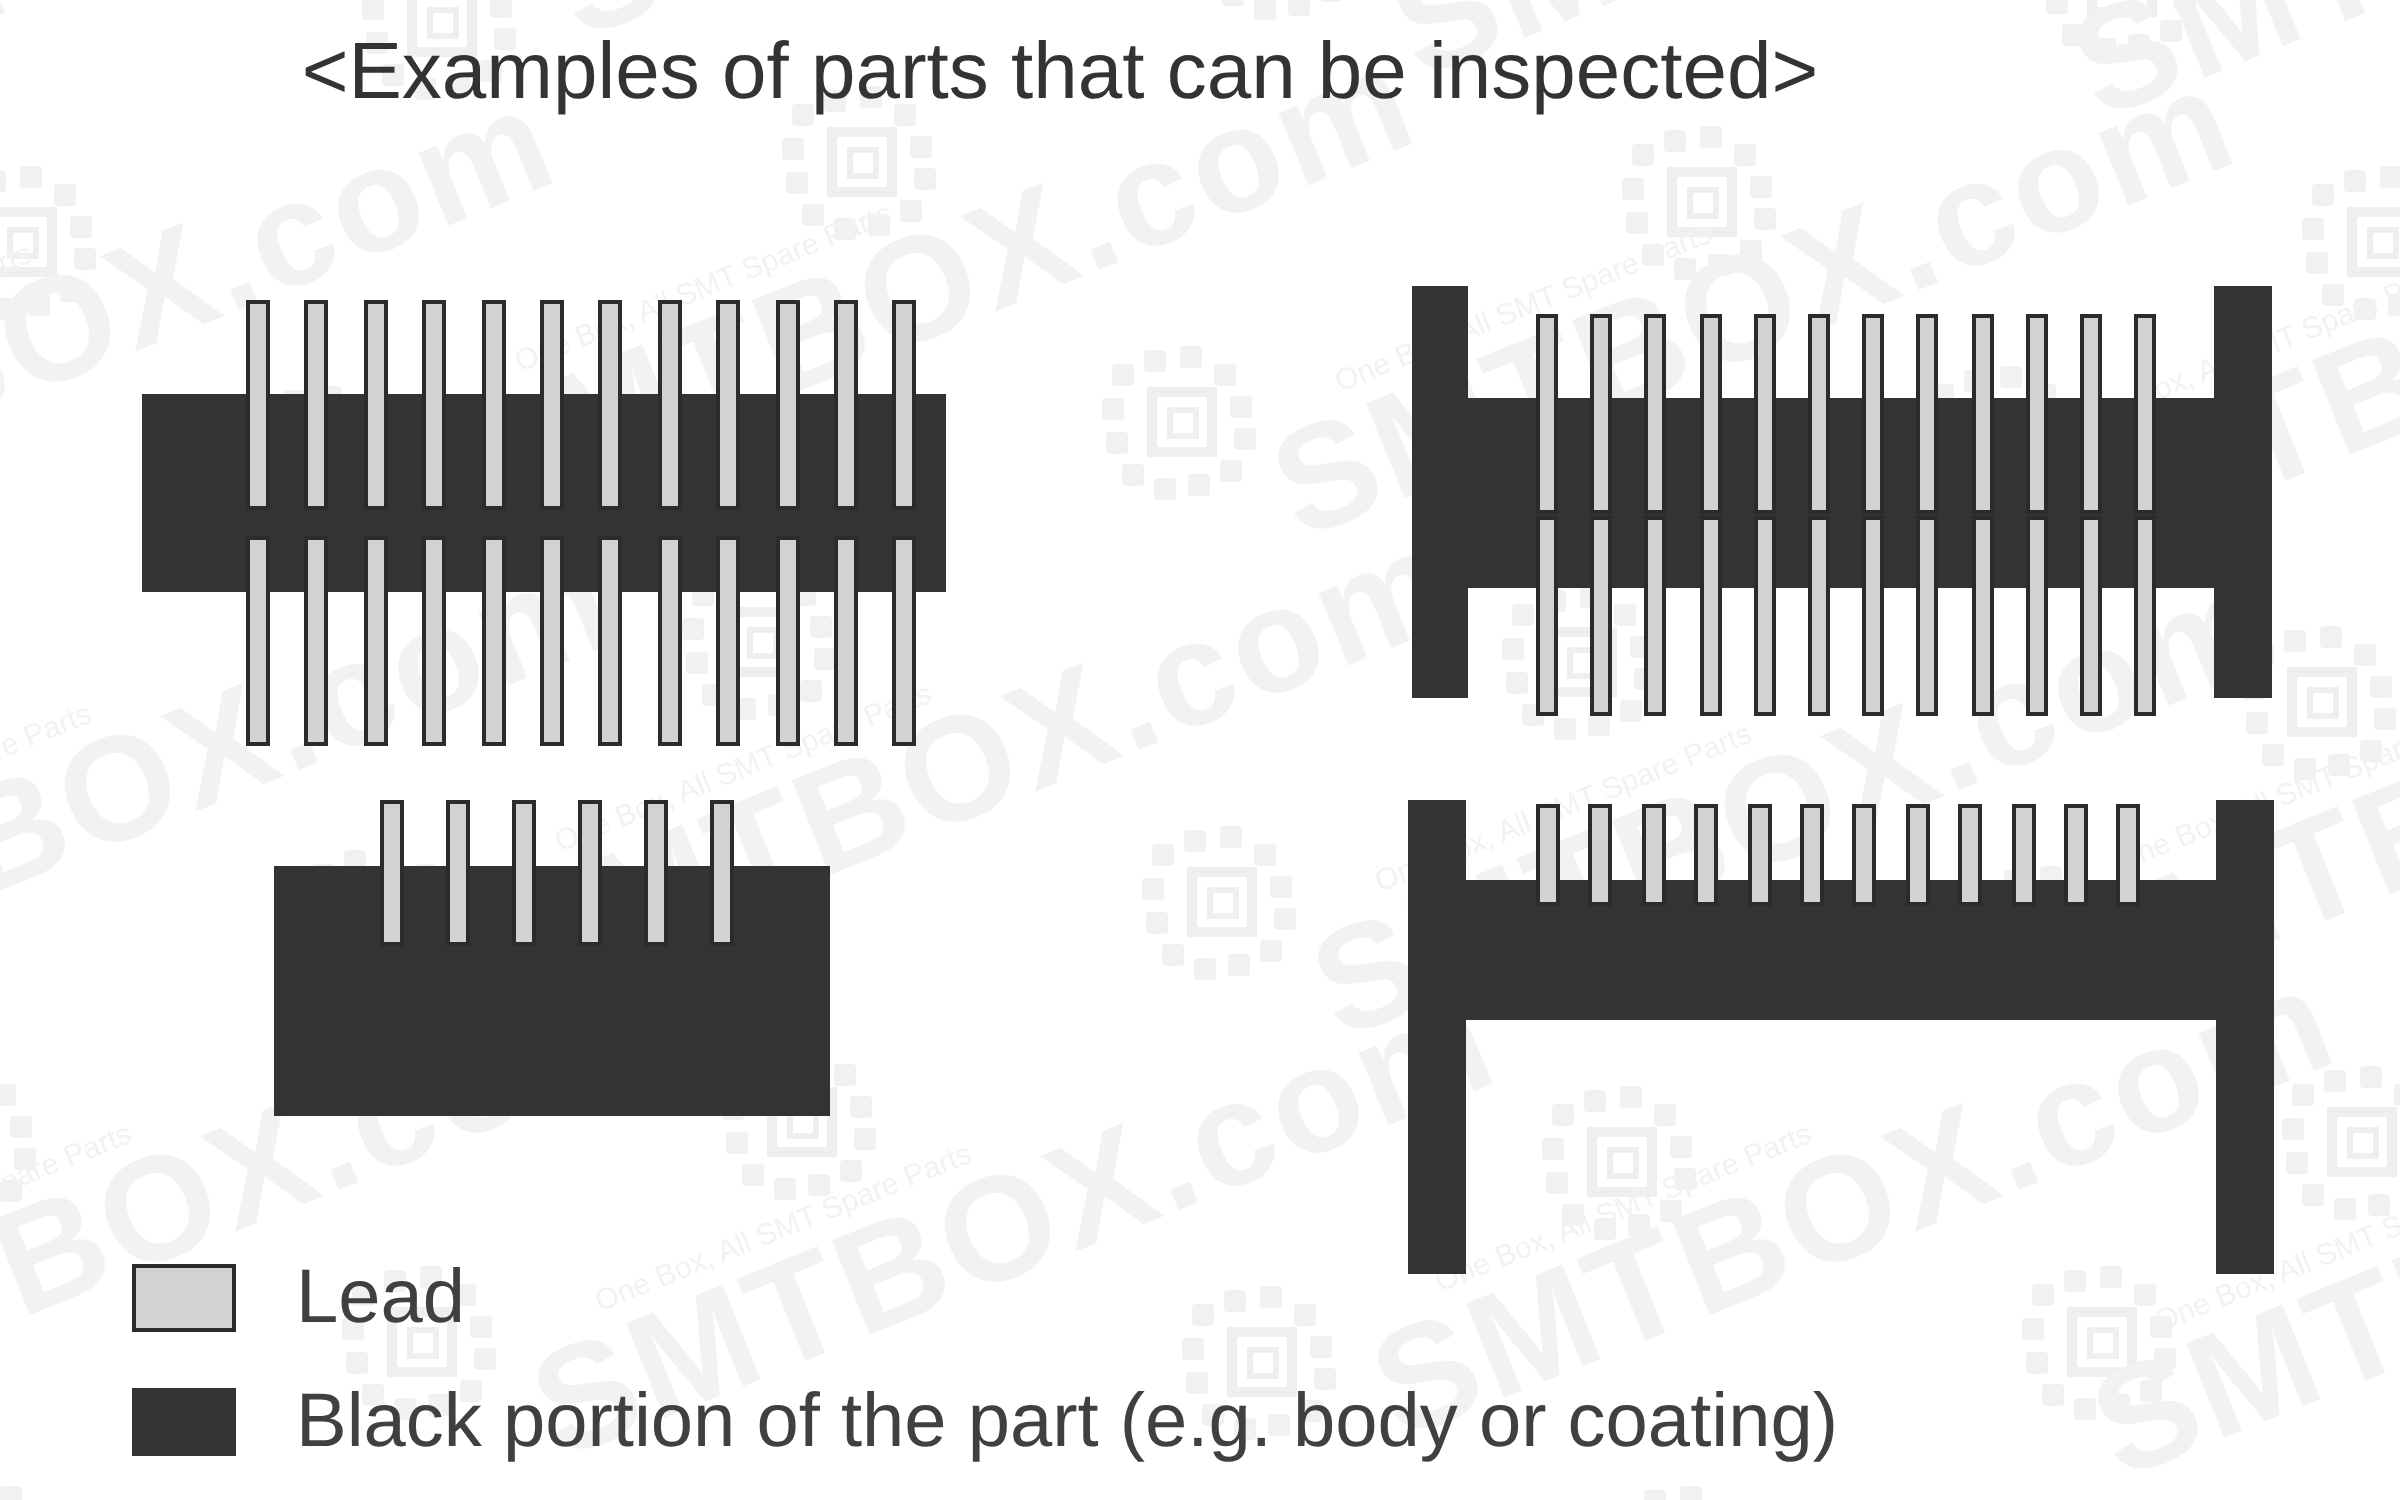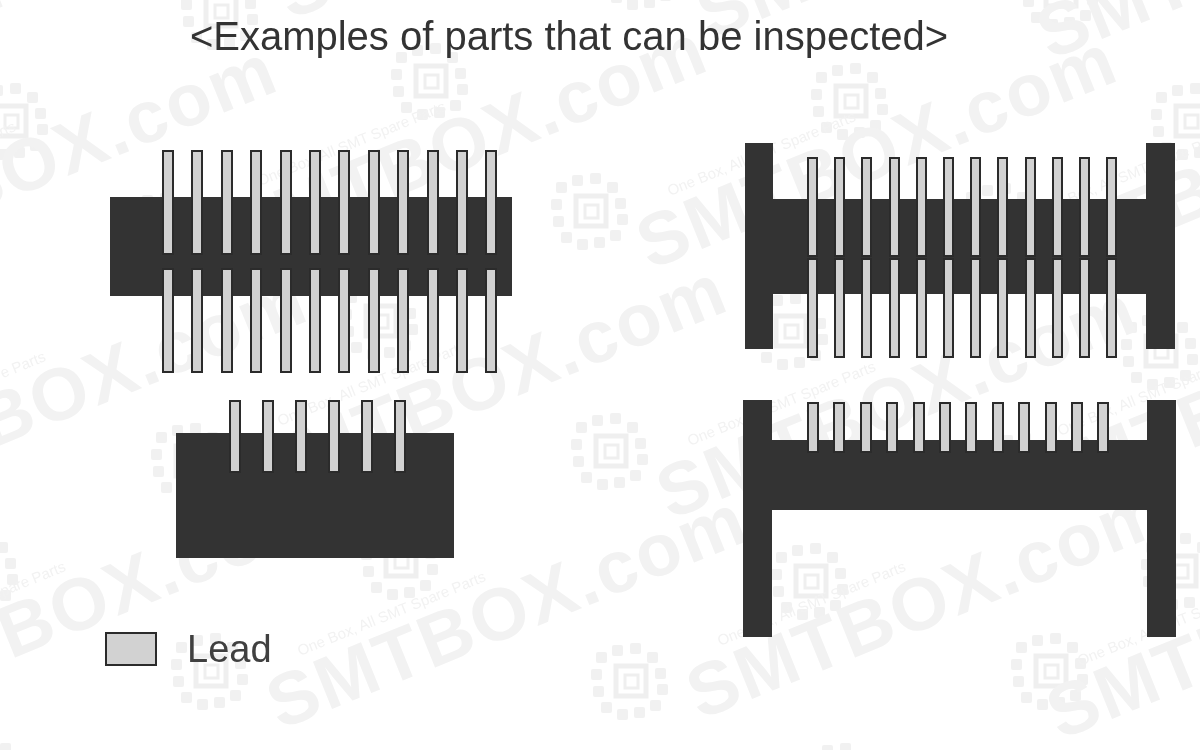--- a/index.html
+++ b/index.html
@@ -26,21 +26,20 @@
     z-index: 0;
   }
 
   
   #content-layer {
     position: absolute;
     left: 0; top: 0;
     width: 958px;
     height: 750px;
     z-index: 2;
-    margin-left: 39px;
   }
 
   #page-title {
     position: absolute;
     left: 0;
     top: 14px;
     width: 1060px;
     text-align: center;
     font-size: 40px;
     color: #333333;
@@ -244,16 +243,20 @@
           <div class="lead" style="left: 328px; top: 2px; width: 12px; height: 51px;"></div>
           <div class="lead" style="left: 354px; top: 2px; width: 12px; height: 51px;"></div>
         </div>
       </div>
 
     <div id="legend">
       <div class="legend-row">
         <div class="legend-swatch-lead"></div>
         <div class="legend-label">Lead</div>
       </div>
+      <div class="legend-row">
+        <div class="legend-swatch-body"></div>
+        <div class="legend-label">Black portion of the part (e.g. body or coating)</div>
+      </div>
     </div>
 
   </div>
 </div>
 
 </body></html>

